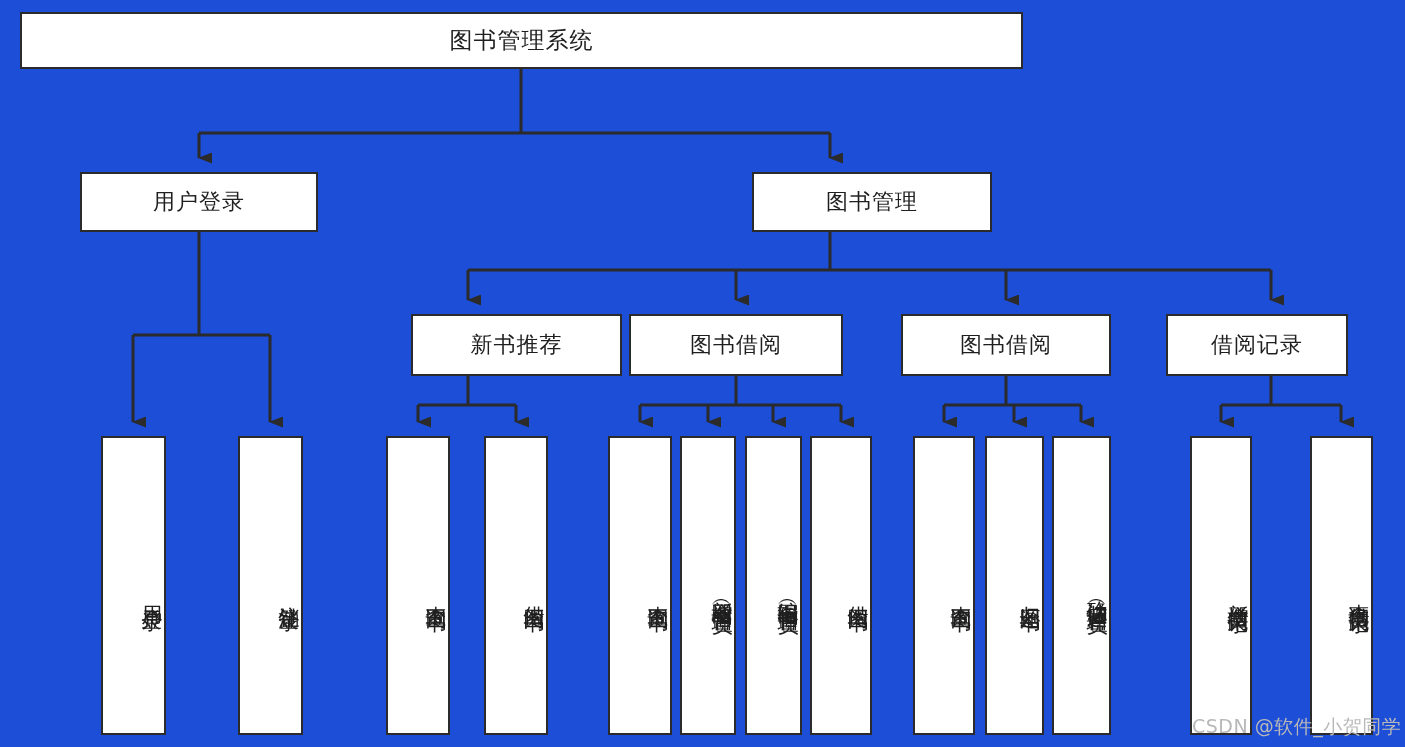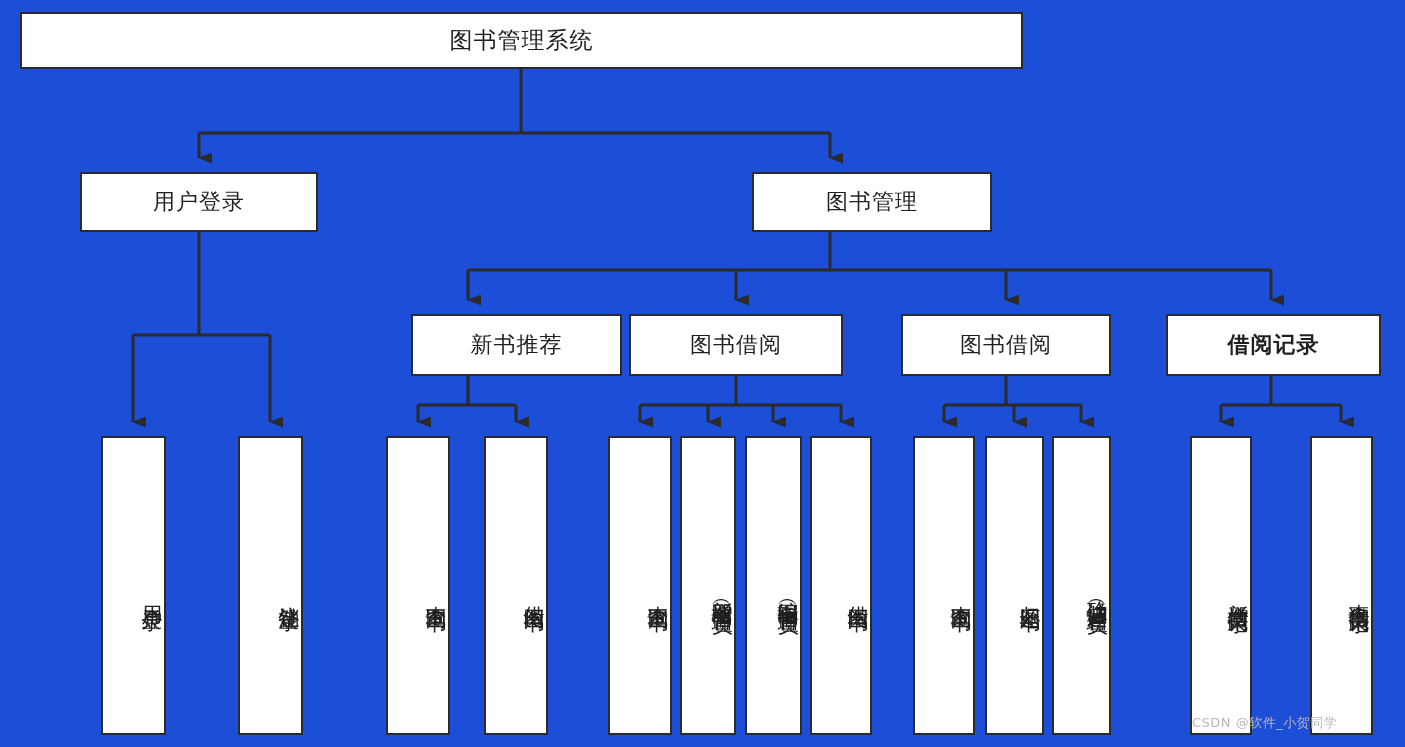--- a/index.html
+++ b/index.html
@@ -55,21 +55,21 @@
   svg#wires {
     position: absolute;
     left: 0;
     top: 0;
     width: 1405px;
     height: 747px;
     pointer-events: none;
   }
   .wm {
     position: absolute;
-    font-size: 13px;
+    font-size: 19px;
     color: #b8b8b8;
     letter-spacing: 0.5px;
     white-space: nowrap;
     font-family: "DejaVu Sans", "Liberation Sans", sans-serif;
   }
 </style>
 </head>
 <body>
 
 <div id="canvas">
@@ -137,21 +137,21 @@
 
   <div class="node horiz" style="left:363px;top:314px;width:211px;height:62px;margin-left:48px;">
     <span>新书推荐</span>
   </div>
   <div class="node horiz" style="left:629px;top:314px;width:214px;height:62px;">
     <span>图书借阅</span>
   </div>
   <div class="node horiz" style="left:901px;top:314px;width:210px;height:62px;">
     <span>图书借阅</span>
   </div>
-  <div class="node horiz" style="left:1166px;top:314px;width:215px;height:62px;font-weight:bold;">
+  <div class="node horiz" style="left:1166px;top:314px;width:182px;height:62px;">
     <span>借阅记录</span>
   </div>
 
   <div class="node vert" style="left:101px;top:436px;width:65px;height:299px;">
     <span class="vlabel">用户登录</span>
   </div>
   <div class="node vert" style="left:238px;top:436px;width:65px;height:299px;">
     <span class="vlabel">注销登录</span>
   </div>
 

